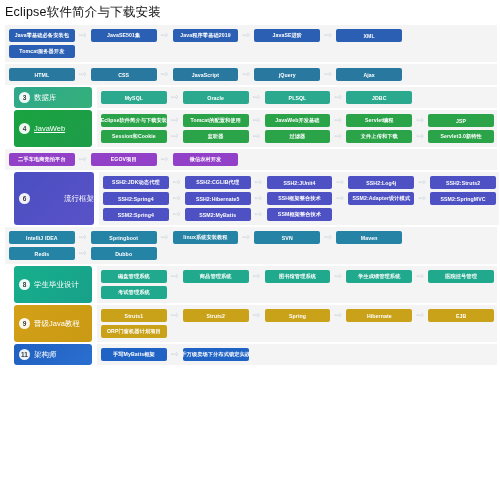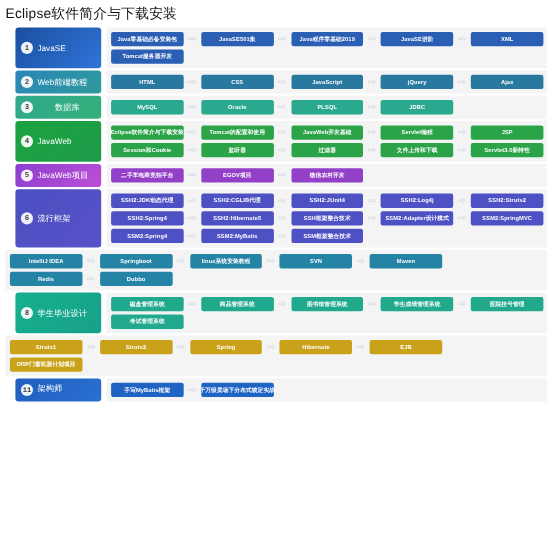--- a/index.html
+++ b/index.html
@@ -87,81 +87,73 @@
     line-height: 1;
   }
   .spacer { flex: 1 1 auto; }
 </style>
 </head>
 <body>
 
 <div id="page-title">Eclipse软件简介与下载安装</div>
 <div id="roadmap">
     <div class="row">
-      <div class="row-label" style="background: linear-gradient(135deg, rgb(26, 79, 160), rgb(47, 116, 216));">
-        <span class="row-badge">1</span>
-        <span class="row-label-text">JavaSE</span>
-      </div>
       <div class="row-content">
         <div class="chain">
           <div class="node" style="background: rgb(43, 95, 180); flex: 0 0 65.8px;">Java零基础必备安装包</div>
           <div class="arrow">⇨</div>
           <div class="node" style="background: rgb(43, 95, 180); flex: 0 0 65.8px;">JavaSE501集</div>
           <div class="arrow">⇨</div>
           <div class="node" style="background: rgb(43, 95, 180); flex: 0 0 65.8px;">Java程序零基础2019</div>
           <div class="arrow">⇨</div>
           <div class="node" style="background: rgb(43, 95, 180); flex: 0 0 65.8px;">JavaSE进阶</div>
           <div class="arrow">⇨</div>
           <div class="node" style="background: rgb(43, 95, 180); flex: 0 0 65.8px;">XML</div>
         </div>
         <div class="chain">
           <div class="node" style="background: rgb(43, 95, 180); flex: 0 0 65.8px;">Tomcat服务器开发</div>
           <div class="spacer"></div>
         </div>
       </div>
     </div>
     <div class="row">
-      <div class="row-label" style="background: linear-gradient(135deg, rgb(42, 134, 184), rgb(46, 154, 154));">
-        <span class="row-badge">2</span>
-        <span class="row-label-text">Web前端教程</span>
-      </div>
       <div class="row-content">
         <div class="chain">
           <div class="node" style="background: rgb(40, 120, 160); flex: 0 0 65.8px;">HTML</div>
           <div class="arrow">⇨</div>
           <div class="node" style="background: rgb(40, 120, 160); flex: 0 0 65.8px;">CSS</div>
           <div class="arrow">⇨</div>
           <div class="node" style="background: rgb(40, 120, 160); flex: 0 0 65.8px;">JavaScript</div>
           <div class="arrow">⇨</div>
           <div class="node" style="background: rgb(40, 120, 160); flex: 0 0 65.8px;">jQuery</div>
           <div class="arrow">⇨</div>
           <div class="node" style="background: rgb(40, 120, 160); flex: 0 0 65.8px;">Ajax</div>
         </div>
       </div>
     </div>
     <div class="row">
-      <div class="row-label" style="background: linear-gradient(135deg, rgb(47, 168, 140), rgb(53, 176, 122)); gap: 16px;">
+      <div class="row-label" style="background: linear-gradient(135deg, rgb(47, 168, 140), rgb(53, 176, 122));">
         <span class="row-badge">3</span>
         <span class="row-label-text">数据库</span>
       </div>
       <div class="row-content">
         <div class="chain">
           <div class="node" style="background: rgb(42, 169, 142); flex: 0 0 65.8px;">MySQL</div>
           <div class="arrow">⇨</div>
           <div class="node" style="background: rgb(42, 169, 142); flex: 0 0 65.8px;">Oracle</div>
           <div class="arrow">⇨</div>
           <div class="node" style="background: rgb(42, 169, 142); flex: 0 0 65.8px;">PLSQL</div>
           <div class="arrow">⇨</div>
           <div class="node" style="background: rgb(42, 169, 142); flex: 0 0 65.8px;">JDBC</div>
           <div class="spacer"></div>
         </div>
       </div>
     </div>
     <div class="row">
-      <div class="row-label" style="background: linear-gradient(135deg, rgb(25, 163, 63), rgb(31, 156, 74));">
+      <div class="row-label" style="background: linear-gradient(135deg, rgb(25, 163, 63), rgb(31, 156, 74)); text-decoration: underline;">
         <span class="row-badge">4</span>
         <span class="row-label-text">JavaWeb</span>
       </div>
       <div class="row-content">
         <div class="chain">
           <div class="node" style="background: rgb(43, 163, 72); flex: 0 0 65.8px;">Eclipse软件简介与下载安装</div>
           <div class="arrow">⇨</div>
           <div class="node" style="background: rgb(43, 163, 72); flex: 0 0 65.8px;">Tomcat的配置和使用</div>
           <div class="arrow">⇨</div>
           <div class="node" style="background: rgb(43, 163, 72); flex: 0 0 65.8px;">JavaWeb开发基础</div>
@@ -177,37 +169,33 @@
           <div class="arrow">⇨</div>
           <div class="node" style="background: rgb(43, 163, 72); flex: 0 0 65.8px;">过滤器</div>
           <div class="arrow">⇨</div>
           <div class="node" style="background: rgb(43, 163, 72); flex: 0 0 65.8px;">文件上传和下载</div>
           <div class="arrow">⇨</div>
           <div class="node" style="background: rgb(43, 163, 72); flex: 0 0 65.8px;">Servlet3.0新特性</div>
         </div>
       </div>
     </div>
     <div class="row">
-      <div class="row-label" style="background: linear-gradient(135deg, rgb(139, 63, 208), rgb(189, 79, 212));">
-        <span class="row-badge">5</span>
-        <span class="row-label-text">JavaWeb项目</span>
-      </div>
       <div class="row-content">
         <div class="chain">
           <div class="node" style="background: rgb(147, 64, 200); flex: 0 0 65.8px;">二手车电商竞拍平台</div>
           <div class="arrow">⇨</div>
           <div class="node" style="background: rgb(147, 64, 200); flex: 0 0 65.8px;">EGOV项目</div>
           <div class="arrow">⇨</div>
           <div class="node" style="background: rgb(147, 64, 200); flex: 0 0 65.8px;">微信农村开发</div>
           <div class="spacer"></div>
         </div>
       </div>
     </div>
     <div class="row">
-      <div class="row-label" style="background: linear-gradient(135deg, rgb(74, 79, 192), rgb(90, 82, 200));">
+      <div class="row-label" style="background: linear-gradient(135deg, rgb(74, 79, 192), rgb(90, 82, 200)); gap: 30px;">
         <span class="row-badge">6</span>
         <span class="row-label-text">流行框架</span>
       </div>
       <div class="row-content">
         <div class="chain">
           <div class="node" style="background: rgb(78, 81, 196); flex: 0 0 65.8px;">SSH2:JDK动态代理</div>
           <div class="arrow">⇨</div>
           <div class="node" style="background: rgb(78, 81, 196); flex: 0 0 65.8px;">SSH2:CGLIB代理</div>
           <div class="arrow">⇨</div>
           <div class="node" style="background: rgb(78, 81, 196); flex: 0 0 65.8px;">SSH2:JUnit4</div>
@@ -275,40 +263,44 @@
           <div class="arrow">⇨</div>
           <div class="node" style="background: rgb(33, 169, 141); flex: 0 0 65.8px;">医院挂号管理</div>
         </div>
         <div class="chain">
           <div class="node" style="background: rgb(33, 169, 141); flex: 0 0 65.8px;">考试管理系统</div>
           <div class="spacer"></div>
         </div>
       </div>
     </div>
     <div class="row">
+      <div class="row-label" style="background: linear-gradient(135deg, rgb(212, 160, 23), rgb(201, 154, 20));">
+        <span class="row-badge">9</span>
+        <span class="row-label-text">晋级Java教程</span>
+      </div>
       <div class="row-content">
         <div class="chain">
           <div class="node" style="background: rgb(201, 162, 26); flex: 0 0 65.8px;">Struts1</div>
           <div class="arrow">⇨</div>
           <div class="node" style="background: rgb(201, 162, 26); flex: 0 0 65.8px;">Struts2</div>
           <div class="arrow">⇨</div>
           <div class="node" style="background: rgb(201, 162, 26); flex: 0 0 65.8px;">Spring</div>
           <div class="arrow">⇨</div>
           <div class="node" style="background: rgb(201, 162, 26); flex: 0 0 65.8px;">Hibernate</div>
           <div class="arrow">⇨</div>
           <div class="node" style="background: rgb(201, 162, 26); flex: 0 0 65.8px;">EJB</div>
         </div>
         <div class="chain">
           <div class="node" style="background: rgb(201, 162, 26); flex: 0 0 65.8px;">ORP门窗机器计划项目</div>
           <div class="spacer"></div>
         </div>
       </div>
     </div>
     <div class="row">
-      <div class="row-label" style="background: linear-gradient(135deg, rgb(31, 95, 191), rgb(42, 111, 208)); font-family: Liberation Mono, monospace;">
+      <div class="row-label" style="background: linear-gradient(135deg, rgb(31, 95, 191), rgb(42, 111, 208));">
         <span class="row-badge">11</span>
         <span class="row-label-text">架构师</span>
       </div>
       <div class="row-content">
         <div class="chain">
           <div class="node" style="background: rgb(31, 99, 196); flex: 0 0 65.8px;">手写MyBatis框架</div>
           <div class="arrow">⇨</div>
           <div class="node" style="background: rgb(31, 99, 196); flex: 0 0 65.8px;">千万级卖场下分布式锁定实战</div>
           <div class="spacer"></div>
         </div>

